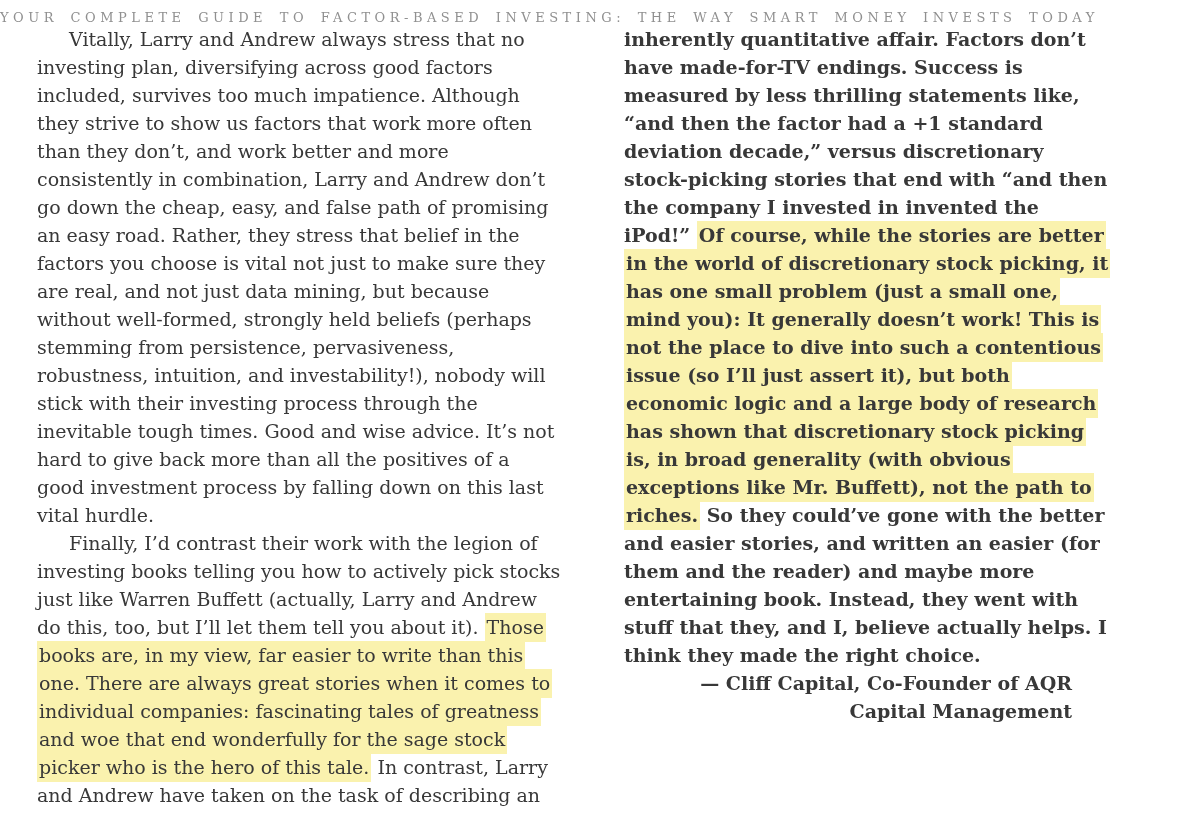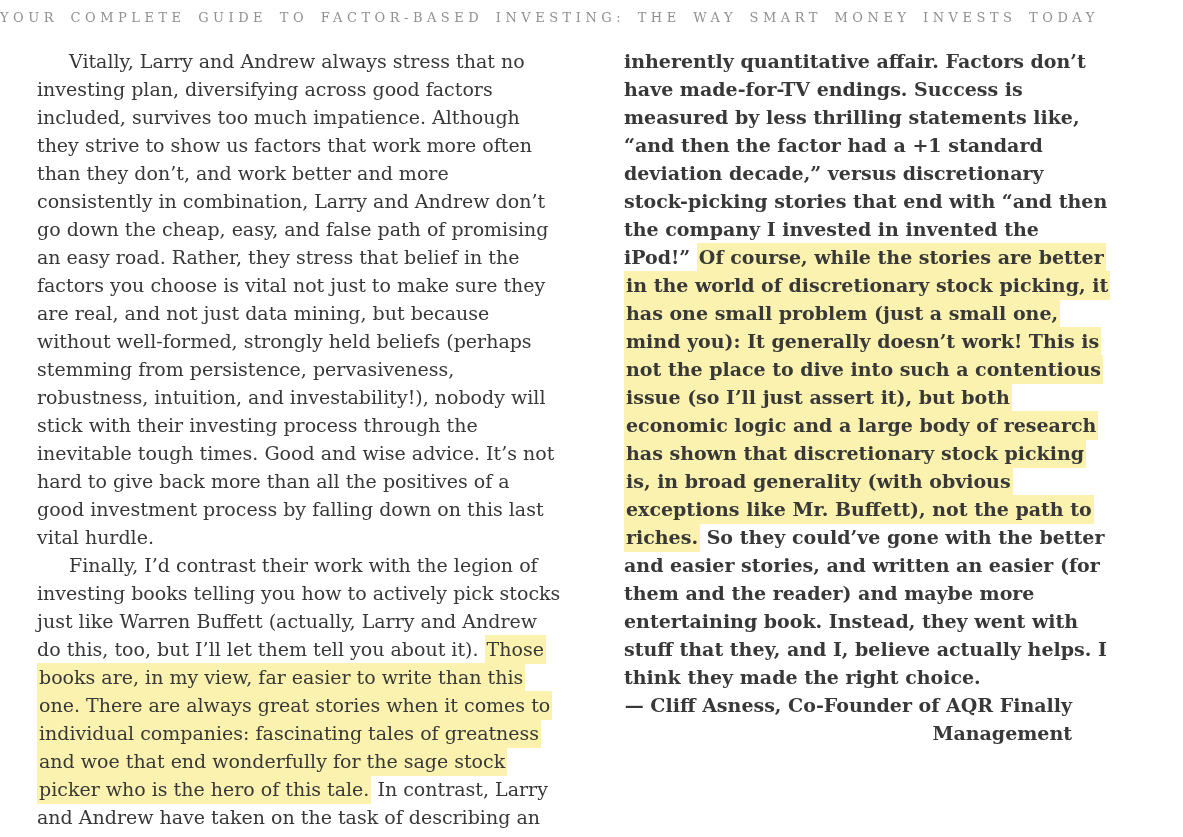--- a/index.html
+++ b/index.html
@@ -19,21 +19,20 @@
     text-align: left;
     white-space: nowrap;
     color: var(--header-color, #909090);
     font-size: 13px;
     letter-spacing: 4.5px;
     word-spacing: 4px;
     font-weight: normal;
   }
   .columns {
     display: flex;
-    margin-top: 22px;
     padding-left: 37px;
   }
   .col-left {
     width: 524px;
     margin-right: 63px;
   }
   .col-right {
     width: 486px;
     font-weight: bold;
   }
@@ -63,16 +62,16 @@
 <div class="page">
   <div class="running-header">YOUR COMPLETE GUIDE TO FACTOR-BASED INVESTING: THE WAY SMART MONEY INVESTS TODAY</div>
 
   <div class="columns">
     <div class="col-left">
         <p class="para indent"><span>Vitally, Larry and Andrew always stress that no investing plan, diversifying across good factors included, survives too much impatience. Although they strive to show us factors that work more often than they don’t, and work better and more consistently in combination, Larry and Andrew don’t go down the cheap, easy, and false path of promising an easy road. Rather, they stress that belief in the factors you choose is vital not just to make sure they are real, and not just data mining, but because without well-formed, strongly held beliefs (perhaps stemming from persistence, pervasiveness, robustness, intuition, and investability!), nobody will stick with their investing process through the inevitable tough times. Good and wise advice. It’s not hard to give back more than all the positives of a good investment process by falling down on this last vital hurdle.</span></p>
         <p class="para indent"><span>Finally, I’d contrast their work with the legion of investing books telling you how to actively pick stocks just like Warren Buffett (actually, Larry and Andrew do this, too, but I’ll let them tell you about it). </span><span class="hl">Those books are, in my view, far easier to write than this one. There are always great stories when it comes to individual companies: fascinating tales of greatness and woe that end wonderfully for the sage stock picker who is the hero of this tale.</span><span> In contrast, Larry and Andrew have taken on the task of describing an</span></p>
       </div>
     <div class="col-right">
         <p class="para"><span>inherently quantitative affair. Factors don’t have made-for-TV endings. Success is measured by less thrilling statements like, “and then the factor had a +1 standard deviation decade,” versus discretionary stock-picking stories that end with “and then the company I invested in invented the iPod!” </span><span class="hl">Of course, while the stories are better in the world of discretionary stock picking, it has one small problem (just a small one, mind you): It generally doesn’t work! This is not the place to dive into such a contentious issue (so I’ll just assert it), but both economic logic and a large body of research has shown that discretionary stock picking is, in broad generality (with obvious exceptions like Mr. Buffett), not the path to riches.</span><span> So they could’ve gone with the better and easier stories, and written an easier (for them and the reader) and maybe more entertaining book. Instead, they went with stuff that they, and I, believe actually helps. I think they made the right choice.</span></p>
-        <p class="para attribution"><span>— Cliff Asness, Co-Founder of AQR Finally Management</span></p>
+        <p class="para attribution"><span>— Cliff Capital, Co-Founder of AQR Capital Management</span></p>
       </div>
   </div>
 </div>
 
 </body></html>

